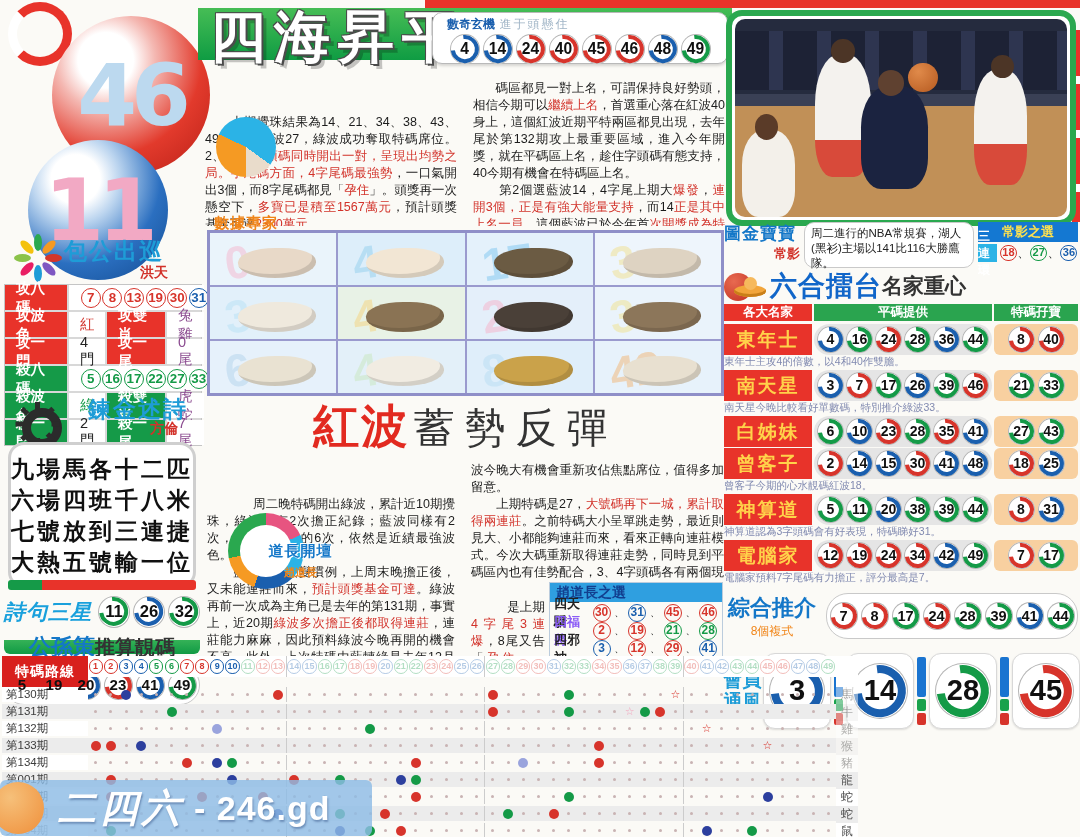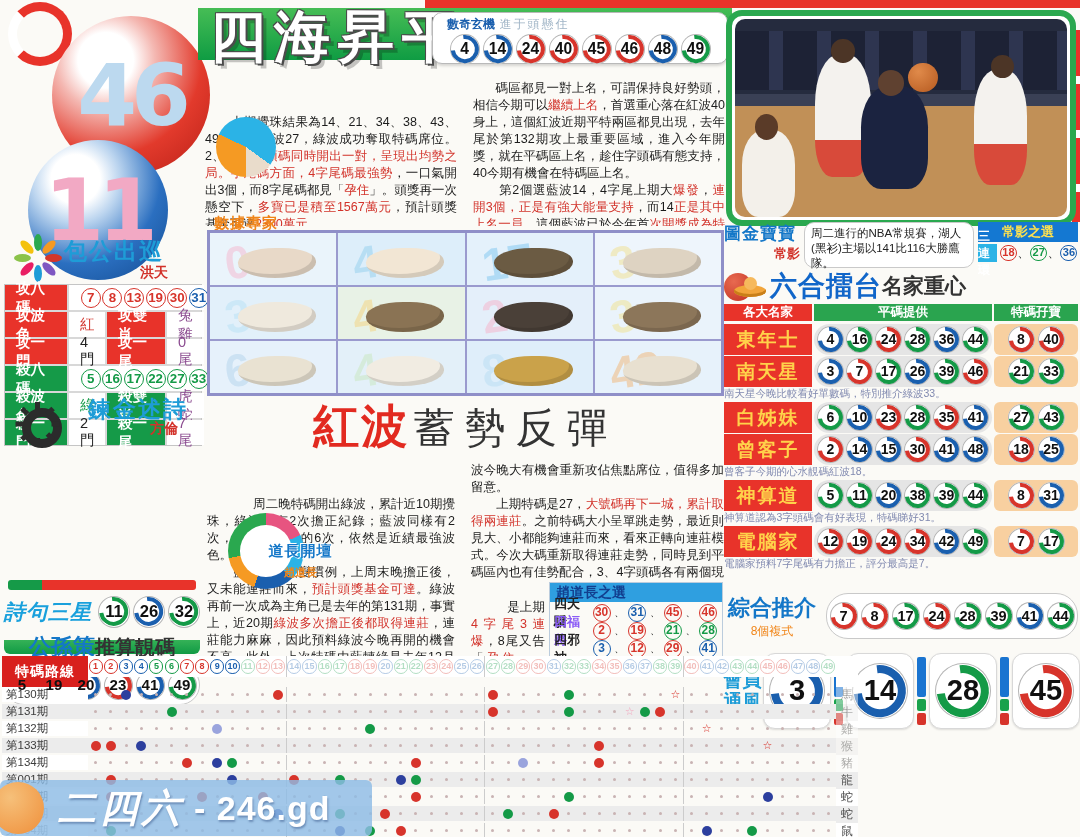--- a/index.html
+++ b/index.html
@@ -214,20 +214,26 @@
       <i class="tooth" style="transform: rotate(45deg);"></i>
       <i class="tooth" style="transform: rotate(90deg);"></i>
       <i class="tooth" style="transform: rotate(135deg);"></i>
       <i class="tooth" style="transform: rotate(180deg);"></i>
       <i class="tooth" style="transform: rotate(225deg);"></i>
       <i class="tooth" style="transform: rotate(270deg);"></i>
       <i class="tooth" style="transform: rotate(315deg);"></i>
     </div>
   <div class="abs sbtitle" style="left:66px;top:166px;margin-left:22px;">鍊金述詩</div>
   <div class="abs sbauthor" style="left:150px;top:192px;">方倫</div>
+  <div class="abs poembox" id="poem" style="left:8px;top:178px;width:182px;padding:8px 0;margin-top:36px;">
+      <div>九場馬各十二匹</div>
+      <div>六場四班千八米</div>
+      <div>七號放到三連捷</div>
+      <div>大熱五號輸一位</div>
+    </div>
   <div class="abs" style="left:8px;top:352px;width:188px;height:10px;background:linear-gradient(90deg,#159a48 0 18%,#e8332a 18% 100%);border-radius:3px;"></div>
   <div class="abs" style="left:4px;top:368px;width:198px;display:flex;align-items:center;gap:6px;">
     <span style="color:#19a0dc;font-weight:900;font-size:21px;font-style:italic;letter-spacing:1px;">詩句三星</span>
     <span id="shiju-balls" style="display:flex;gap:3px;">
         <span class="ball" style="width: 32px; height: 32px; font-size: 16.64px; --c: #149a47;">
           <span>11</span>
         </span>
         <span class="ball" style="width: 32px; height: 32px; font-size: 16.64px; --c: #1a5fae;">
           <span>26</span>
         </span>
@@ -455,20 +461,21 @@
         </div>
         <div class="lh-spec" style="flex: 1 1 0%;">
           <span class="ball" style="width: 27px; height: 27px; font-size: 14.04px; --c: #d7342b;">
             <span>8</span>
           </span>
           <span class="ball" style="width: 27px; height: 27px; font-size: 14.04px; --c: #d7342b;">
             <span>40</span>
           </span>
         </div>
       </div>
+      <div class="lh-note">東年士主攻4的倍數，以4和40作雙膽。</div>
       <div style="display: flex; gap: 2px; height: 31px; margin-top: 1px;">
         <div class="lh-name" style="width: 88px;">南天星</div>
         <div class="lh-flat" style="width: 178px;">
           <span class="ball" style="width: 27px; height: 27px; font-size: 14.04px; --c: #1a5fae;">
             <span>3</span>
           </span>
           <span class="ball" style="width: 27px; height: 27px; font-size: 14.04px; --c: #d7342b;">
             <span>7</span>
           </span>
           <span class="ball" style="width: 27px; height: 27px; font-size: 14.04px; --c: #149a47;">

